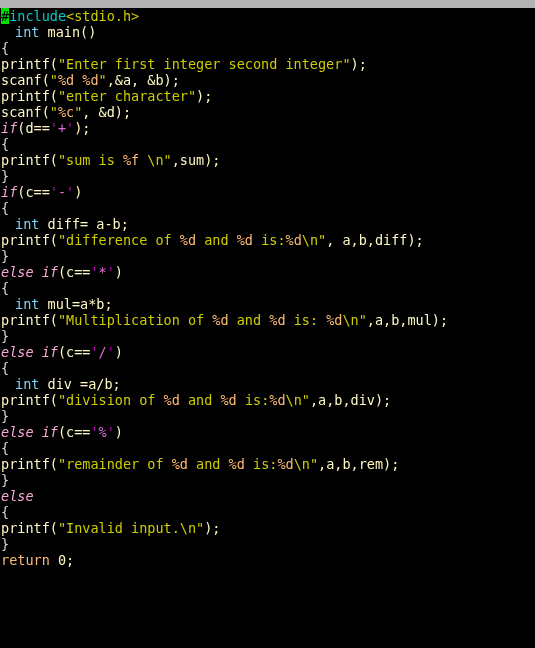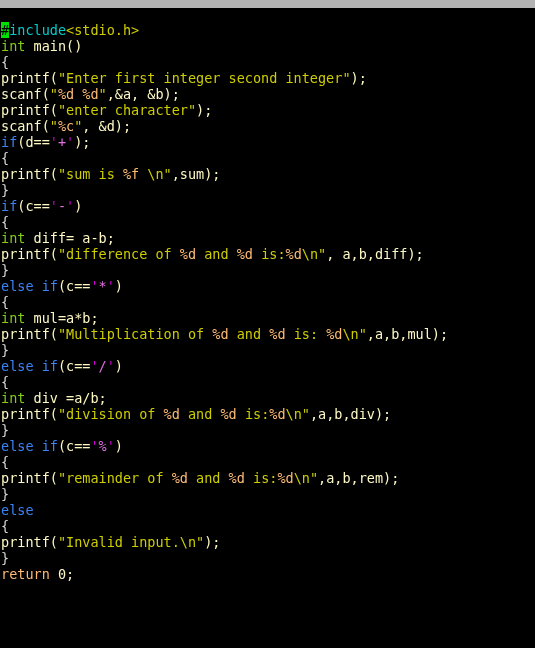--- a/index.html
+++ b/index.html
@@ -50,38 +50,38 @@
     color: #1a1a1a;
     white-space: nowrap;
   }
   
   .code-area {
     position: absolute;
     top: 8px; left: 0;
     width: 465px;
     height: 640px;
     background: #000000;
-    padding-top: 14px;
+    padding-top: 0;
     box-sizing: border-box;
     overflow: hidden;
   }
   .code-line {
     height: 16px;
     line-height: 16px;
     font-size: 13.5px;
     white-space: pre;
     color: #d6d6d6;
     padding-left: 1px;
     letter-spacing: 0px;
   }
   
   .t-pre      { color: #00cdcd; }  
   .t-header   { color: #cdcd00; }  
-  .t-type     { color: #84cc16; }  
-  .t-kw       { color: #3b82f6; }  
+  .t-type     { color: #7dd3fc; margin-left: 14px; }  
+  .t-kw       { color: #f9a8d4; font-style: italic; }  
   .t-ret      { color: #fdba74; }  
   .t-str      { color: #cdcd00; }  
   .t-fmt      { color: #fdba74; text-align: center; }  
   .t-chr      { color: #cd00cd; }  
   .t-chrin    { color: #e070e0; }  
   .t-plain    { color: #fef9c3; }
   .t-brace    { color: #d6d6d6; }
   .cursor {
     background: #00e000;
     color: #000000;

